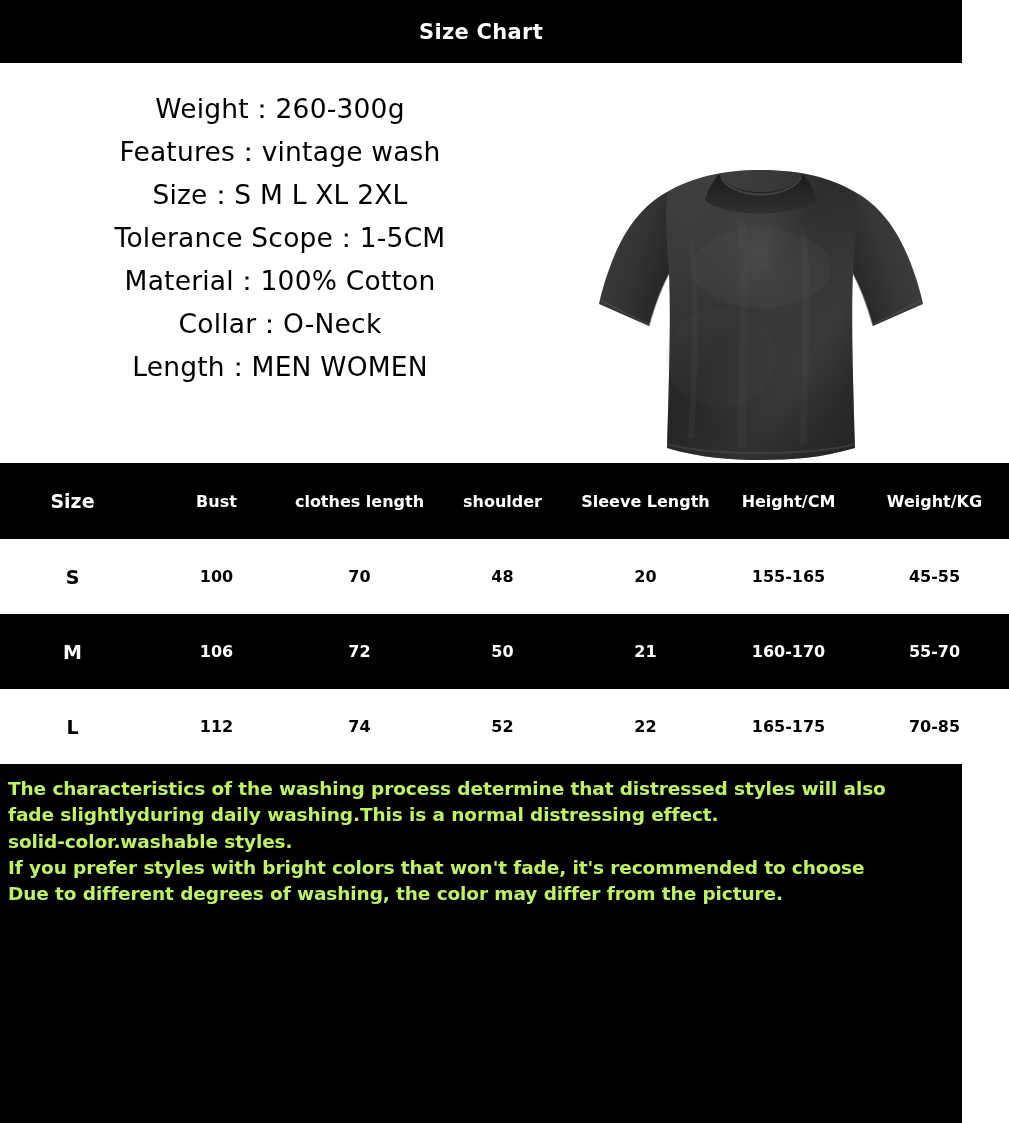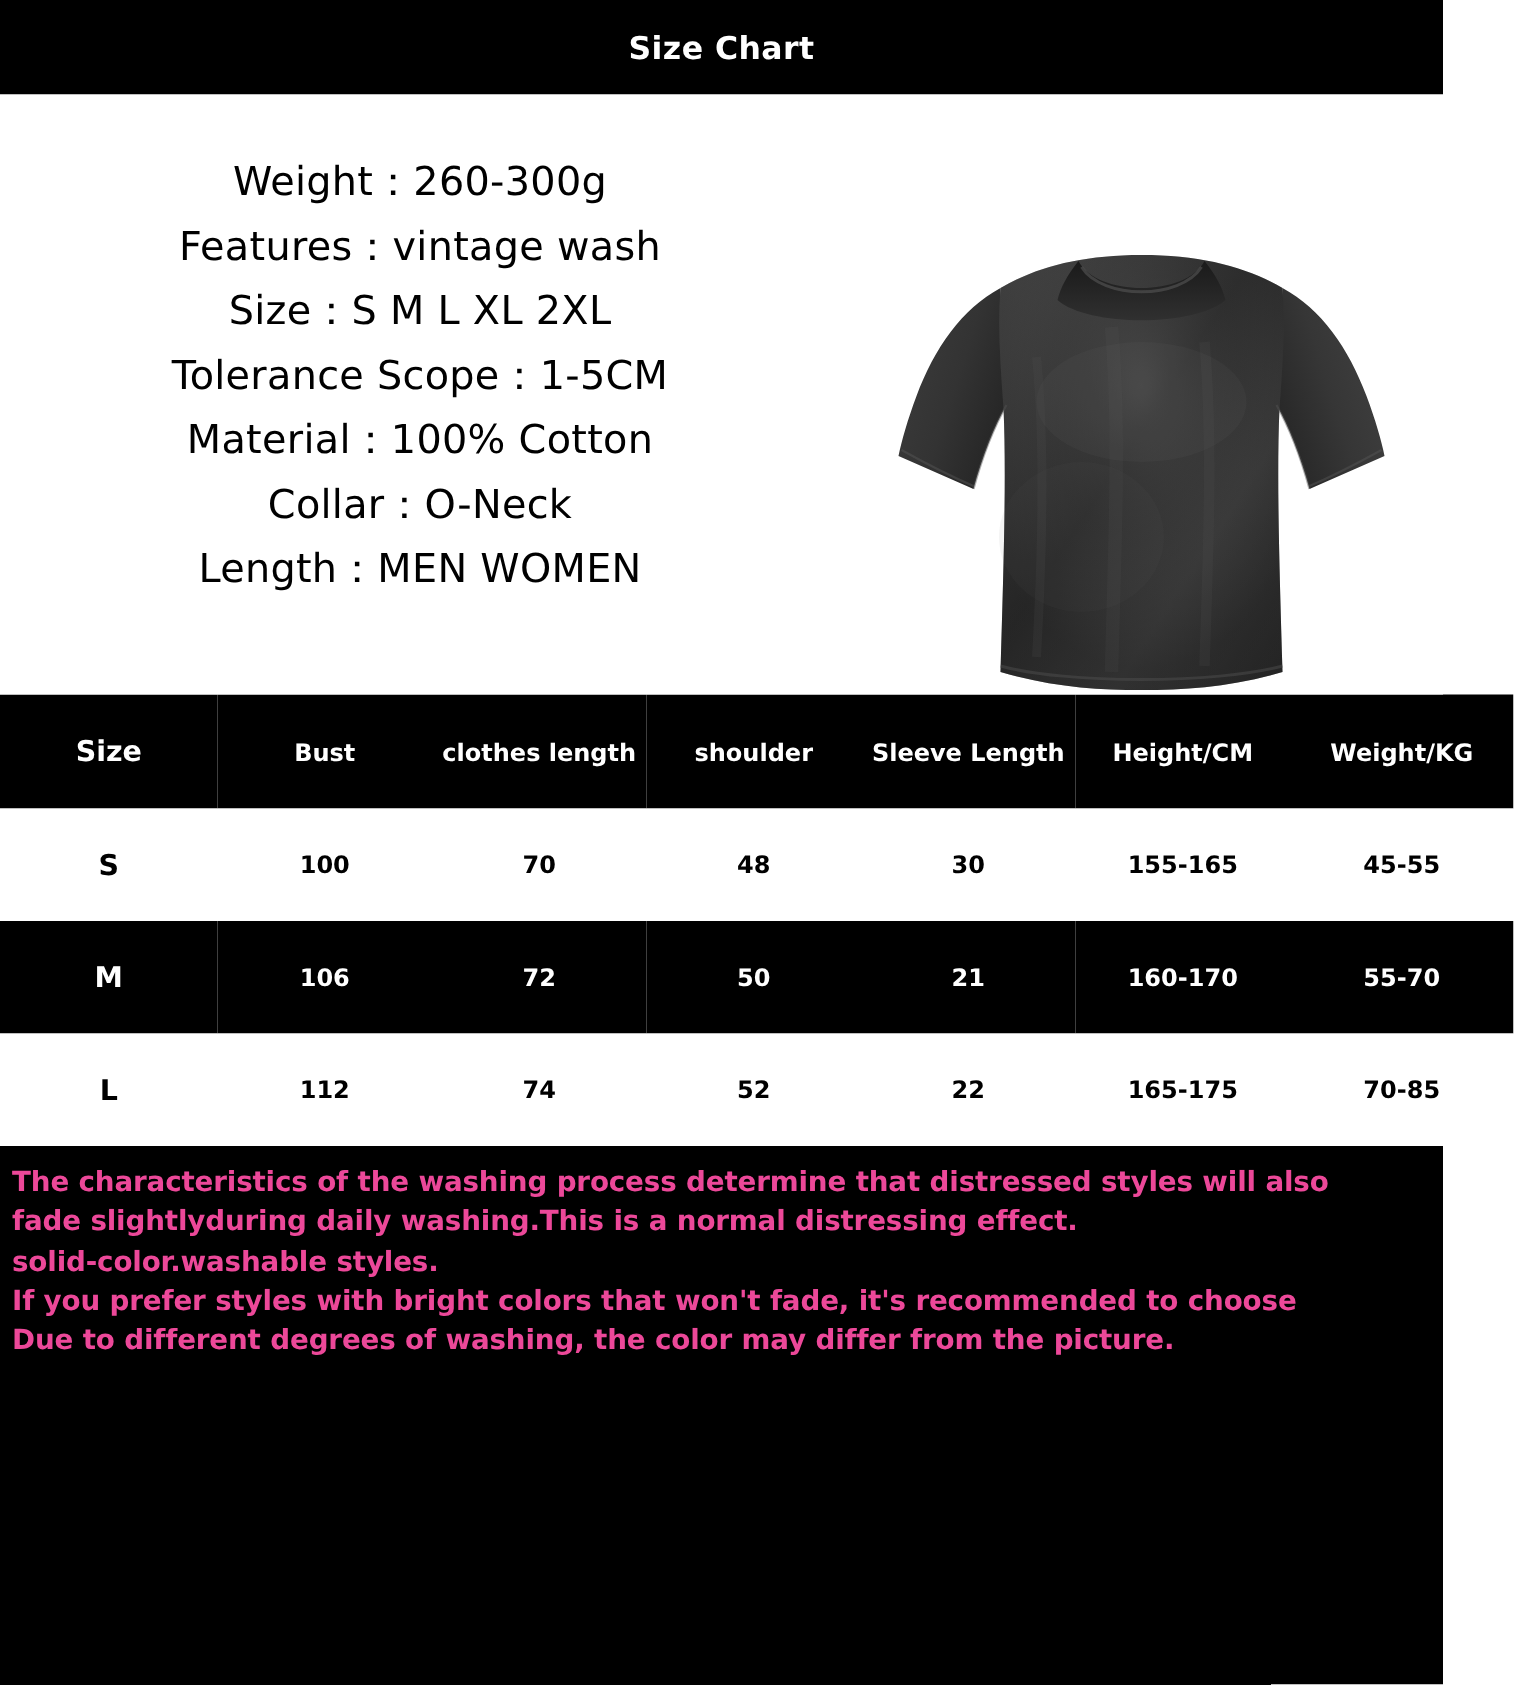--- a/index.html
+++ b/index.html
@@ -43,21 +43,21 @@
   .spec-area {
     height: 400px;
     flex: 0 0 auto;
     display: flex;
     flex-direction: row;
     background: #ffffff;
     position: relative;
   }
   .spec-list {
     width: 560px;
-    padding-top: 40px;
+    padding-top: 28px;
     display: flex;
     flex-direction: column;
     align-items: center;
     gap: 7px;
   }
   .spec-line {
     font-size: 26.5px;
     color: #000000;
     white-space: nowrap;
     letter-spacing: 0.2px;
@@ -125,21 +125,21 @@
   col.c1 { width: 143px; }
   col.c2 { width: 143px; }
   col.c3 { width: 143px; }
   col.c4 { width: 143px; }
   col.c5 { width: 143px; }
   col.c6 { width: 149px; }
 
   
   .footer-note {
     background: #000000;
-    color: #ec4899;
+    color: #bef264;
     flex: 1 1 auto;
     padding: 12px 8px 8px 8px;
     box-sizing: border-box;
   }
   .footer-line {
     font-size: 18.5px;
     font-weight: 700;
     line-height: 1.42;
     letter-spacing: -0.1px;
   }
@@ -269,21 +269,21 @@
           <th>Height/CM</th>
           <th>Weight/KG</th>
         </tr>
       </thead>
       <tbody>
         <tr class="row-light">
           <td class="c0">S</td>
           <td>100</td>
           <td>70</td>
           <td>48</td>
-          <td>30</td>
+          <td>20</td>
           <td>155-165</td>
           <td>45-55</td>
         </tr>
         <tr class="row-dark">
           <td class="c0">M</td>
           <td>106</td>
           <td>72</td>
           <td>50</td>
           <td>21</td>
           <td>160-170</td>

